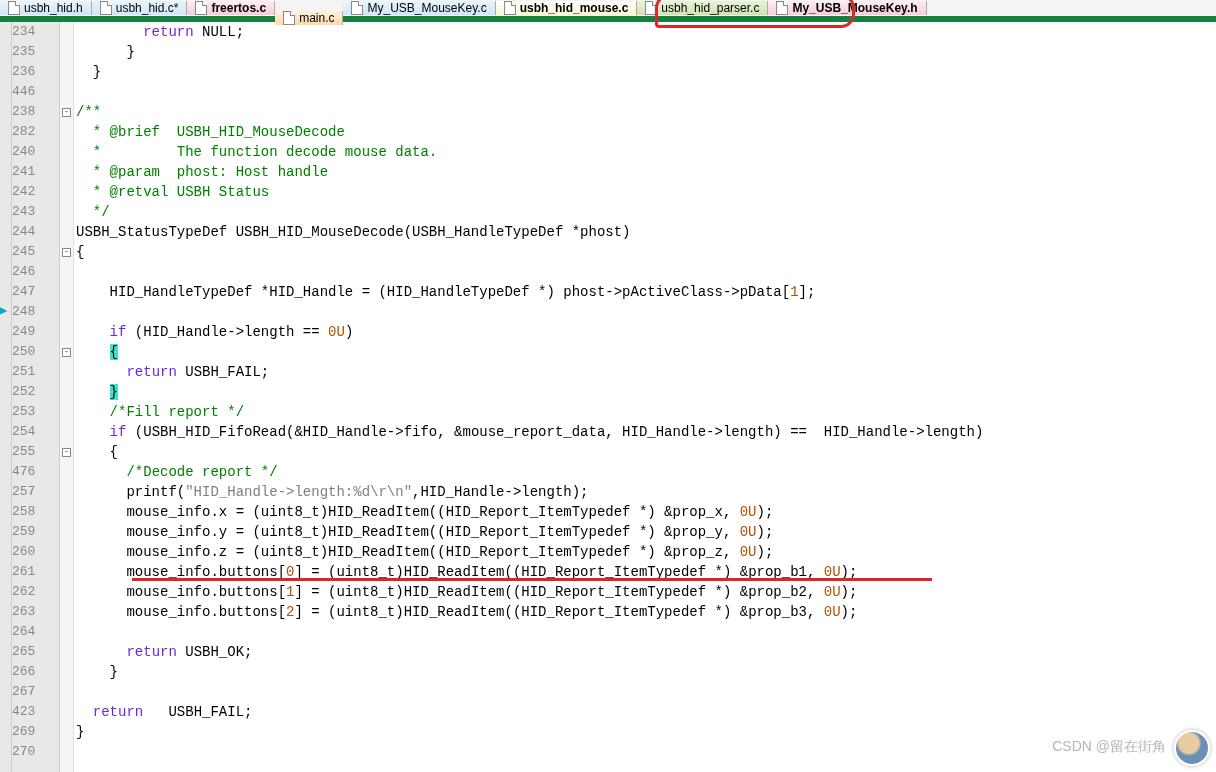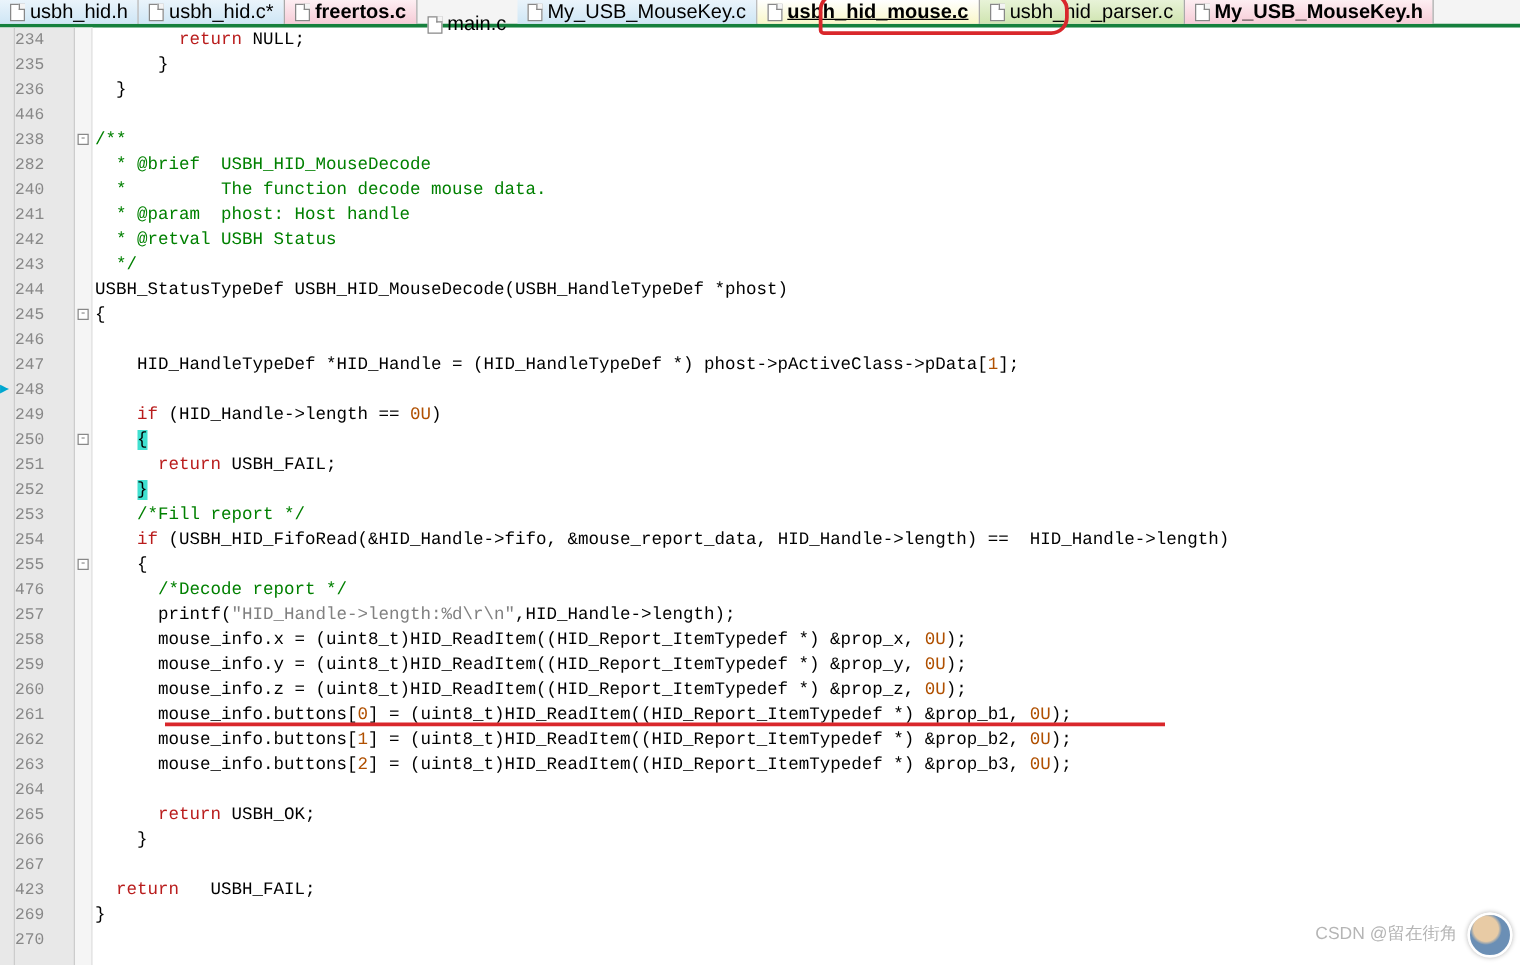--- a/index.html
+++ b/index.html
@@ -1,34 +1,34 @@
 <!DOCTYPE html>
 <html><head>
 <meta charset="utf-8">
 <style>
 * { margin: 0; padding: 0; box-sizing: border-box; }
 body { font-family: Consolas, "Courier New", monospace; font-size: 14px; background: #fff; overflow: hidden; width: 1216px; height: 772px; position: relative; }
-.tabbar { display: flex; height: 22px; background: #f4f4f4; border-bottom: 3px solid #15803d; font-family: "Segoe UI", Tahoma, sans-serif; font-size: 16px; }
+.tabbar { display: flex; height: 22px; background: #f4f4f4; border-bottom: 6px solid #15803d; font-family: "Segoe UI", Tahoma, sans-serif; font-size: 12px; align-items: center; }
 .tab { display: flex; align-items: center; padding: 0 8px; border-right: 1px solid #aaa; cursor: pointer; white-space: nowrap; gap: 4px; }
 .tab-blue { background: linear-gradient(#eaf4fb, #cfe6f5); }
 .tab-pink { background: linear-gradient(#fdeef2, #f6ccd7); font-weight: bold; }
 .tab-orange { background: linear-gradient(#fff1df, #ffd9a8); margin-top: 20px; }
 .tab-green { background: linear-gradient(#e8f3d8, #cfe4b0); }
 .tab-active { background: linear-gradient(#ffffff, #f9f7c8); }
-.tab-active .tname { font-weight: bold; text-decoration: underline; }
+.tab-active .tname { font-weight: bold; }
 .file-icon { width: 12px; height: 14px; background: #fff; border: 1px solid #888; position: relative; display: inline-block; }
 .file-icon::after { content: ""; position: absolute; top: -1px; right: -1px; width: 4px; height: 4px; background: #f4f4f4; border-left: 1px solid #888; border-bottom: 1px solid #888; }
 .editor { display: flex; height: calc(100% - 22px); position: relative; }
 .leftpad { width: 12px; background: #e8e8e8; border-right: 1px solid #ccc; }
 .gutter { background: #e8e8e8; color: #888; padding-right: 8px; font-size: 13px; line-height: 20px; border-right: 1px solid #ccc; user-select: none; width: 48px; }
 .fold { width: 14px; background: #f5f5f5; line-height: 20px; font-size: 10px; color: #7a7a7a; text-align: center; border-right: 1px solid #e0e0e0; position: relative; }
 .fold .fbox { display: inline-block; width: 9px; height: 9px; border: 1px solid #888; background: #fff; line-height: 7px; font-size: 9px; color: #666; }
 .code { flex: 1; line-height: 20px; font-size: 14px; white-space: pre; overflow: hidden; padding-left: 2px; }
 .row { height: 20px; }
-.kw { color: #b91c1c; }
+.kw { color: #6d28d9; }
 .cm { color: #008000; }
 .num { color: #b05000; }
 .str { color: #808080; }
 .hlbrace { background: #40e0d0; }
 .watermark { position: absolute; right: 50px; bottom: 16px; color: rgba(120,120,120,0.55); font-family: "Segoe UI",sans-serif; font-size: 14px; }
 .avatar { position: absolute; right: 6px; bottom: 6px; width: 36px; height: 36px; border-radius: 50%; background: radial-gradient(circle at 40% 35%, #e8cba5 0 35%, #6b8fb5 45% 100%); border: 2px solid #fff; box-shadow: 0 0 4px rgba(0,0,0,.3); }
 .bp { position: absolute; left: 0px; top: 281px; color: #00a7d0; font-size: 12px; }
 .annot-tab { position: absolute; left: 655px; top: -6px; width: 200px; height: 34px; border: 3px solid #d9272b; border-radius: 14px; border-bottom-left-radius: 4px; pointer-events: none; }
 .annot-line { position: absolute; left: 132px; top: 578px; width: 800px; height: 3px; background: #d9272b; pointer-events: none; }
 </style>

